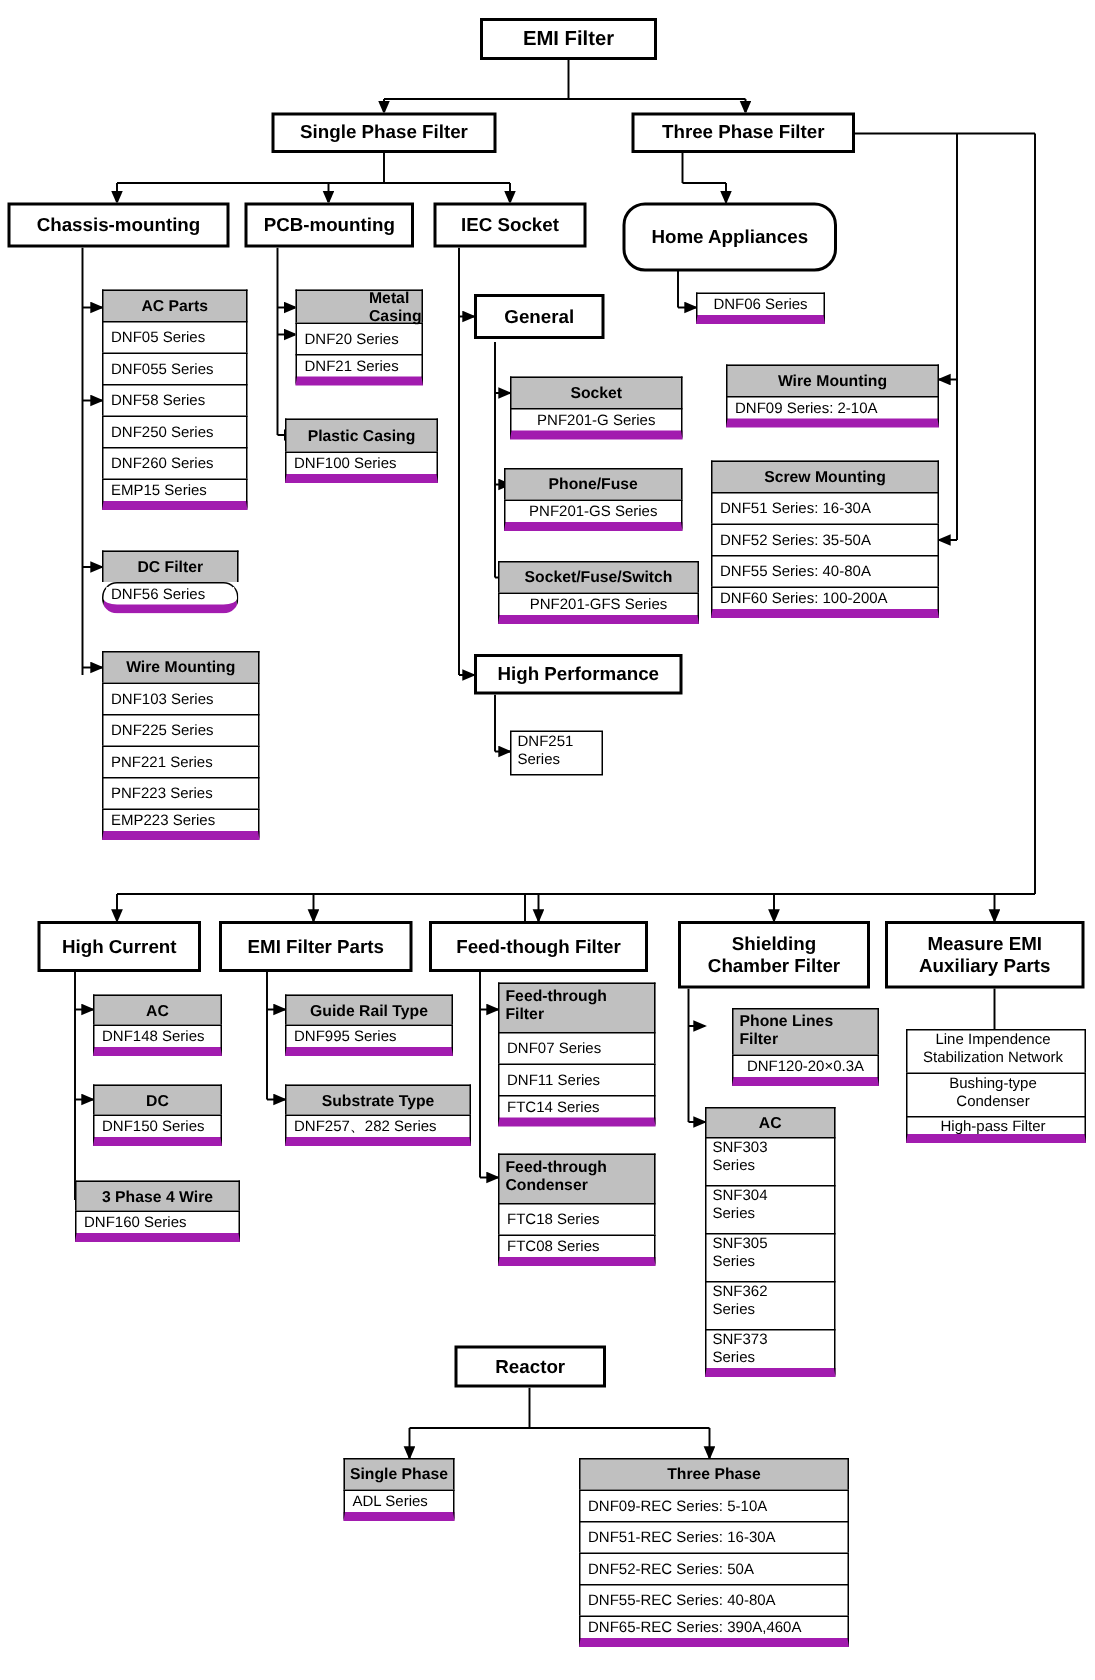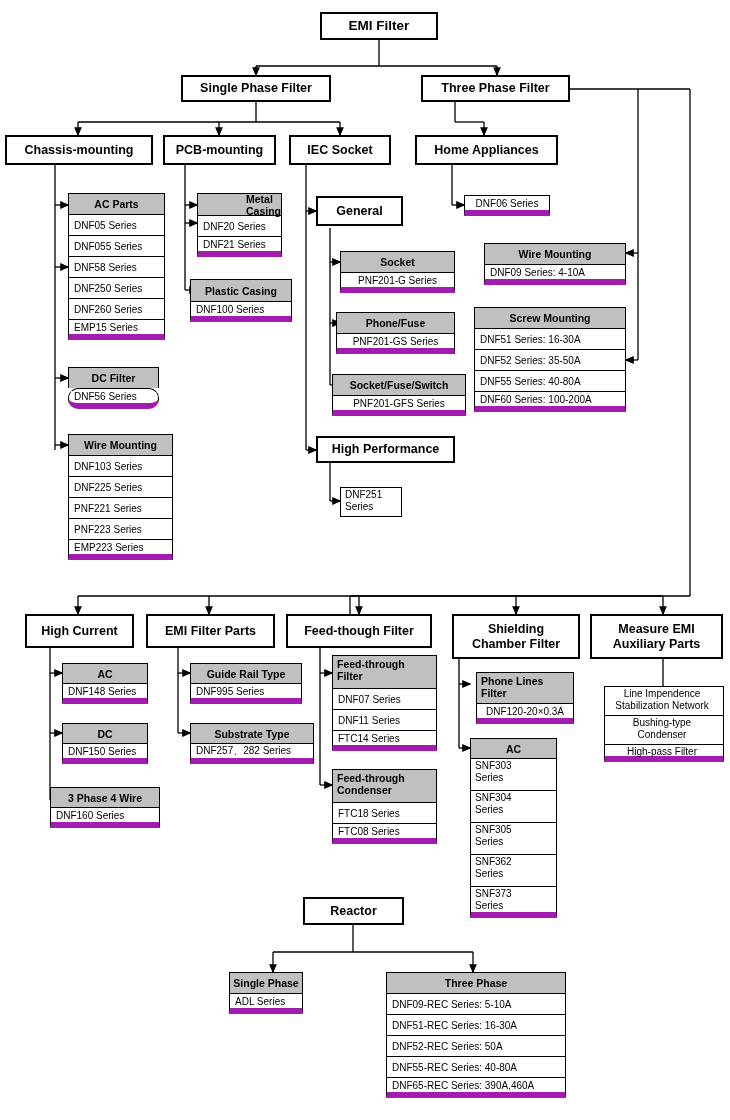--- a/index.html
+++ b/index.html
@@ -202,21 +202,21 @@
   </div>
 
   <div class="node hdr t2" data-name="node-pcb-mounting" style="left:163px; top:135px; width:113px; height:30px;">
     <span data-name="node-pcb-mounting-label">PCB-mounting</span>
   </div>
 
   <div class="node hdr t2" data-name="node-iec-socket" style="left:289px; top:135px; width:102px; height:30px;">
     <span data-name="node-iec-socket-label">IEC Socket</span>
   </div>
 
-  <div class="node hdr t2" data-name="node-home-appliances" style="left:415px; top:135px; width:143px; height:30px;">
+  <div class="node hdr t2" data-name="node-home-appliances" style="left:415px; top:135px; width:143px; height:46px;border-radius:15px;">
     <span data-name="node-home-appliances-label">Home Appliances</span>
   </div>
 
   <div class="stack" data-name="group-chassis-ac-filter" style="left:68px; top:193px; width:97px;">
     <div class="g" data-name="group-header">AC Parts</div>
     <div data-name="list-item">DNF05 Series</div>
     <div data-name="list-item">DNF055 Series</div>
     <div data-name="list-item">DNF58 Series</div>
     <div data-name="list-item">DNF250 Series</div>
     <div data-name="list-item">DNF260 Series</div>
@@ -278,21 +278,21 @@
     <span data-name="node-dnf251-series-label" style="white-space:pre-line;">DNF251
 Series</span>
   </div>
 
   <div class="stack" data-name="group-home-appliances-items" style="left:464px; top:195px; width:86px;">
     <div class="c" data-name="list-item" style="height:21px;">DNF06 Series</div>
   </div>
 
   <div class="stack" data-name="group-three-phase-wire-mounting" style="left:484px; top:243px; width:142px;">
     <div class="g" data-name="group-header" style="height:21px;">Wire Mounting</div>
-    <div data-name="list-item" style="height:21px;">DNF09 Series:  4-10A</div>
+    <div data-name="list-item" style="height:21px;">DNF09 Series:  2-10A</div>
   </div>
 
   <div class="stack" data-name="group-three-phase-screw-mounting" style="left:474px; top:307px; width:152px;">
     <div class="g" data-name="group-header" style="height:21px;">Screw Mounting</div>
     <div data-name="list-item" style="height:21px;">DNF51 Series: 16-30A</div>
     <div data-name="list-item" style="height:21px;">DNF52 Series: 35-50A</div>
     <div data-name="list-item" style="height:21px;text-align:right;">DNF55 Series: 40-80A</div>
     <div data-name="list-item" style="height:21px;">DNF60 Series: 100-200A</div>
   </div>
 
@@ -351,21 +351,21 @@
     <div data-name="list-item" style="height:21px;">FTC14 Series</div>
   </div>
 
   <div class="stack" data-name="group-feed-through-condenser" style="left:332px; top:769px; width:105px;">
     <div class="g two" data-name="group-header" style="height:33px; white-space:pre-line; padding-top:2px;">Feed-through
 Condenser</div>
     <div data-name="list-item" style="height:21px;">FTC18 Series</div>
     <div data-name="list-item" style="height:21px;">FTC08 Series</div>
   </div>
 
-  <div class="stack" data-name="group-shielding-phone-lines" style="left:476px; top:672px; width:98px;">
+  <div class="stack" data-name="group-shielding-phone-lines" style="left:488px; top:672px; width:98px;">
     <div class="g two" data-name="group-header" style="height:31px; white-space:pre-line; padding-top:2px;">Phone Lines
 Filter</div>
     <div class="c" data-name="list-item" style="height:21px;">DNF120-20×0.3A</div>
   </div>
 
   <div class="stack" data-name="group-shielding-ac" style="left:470px; top:738px; width:87px;">
     <div class="g" data-name="group-header" style="height:20px;">AC</div>
     <div class="two" data-name="list-item" style="height:32px; white-space:pre-line;">SNF303
 Series</div>
     <div class="two" data-name="list-item" style="height:32px; white-space:pre-line;">SNF304

